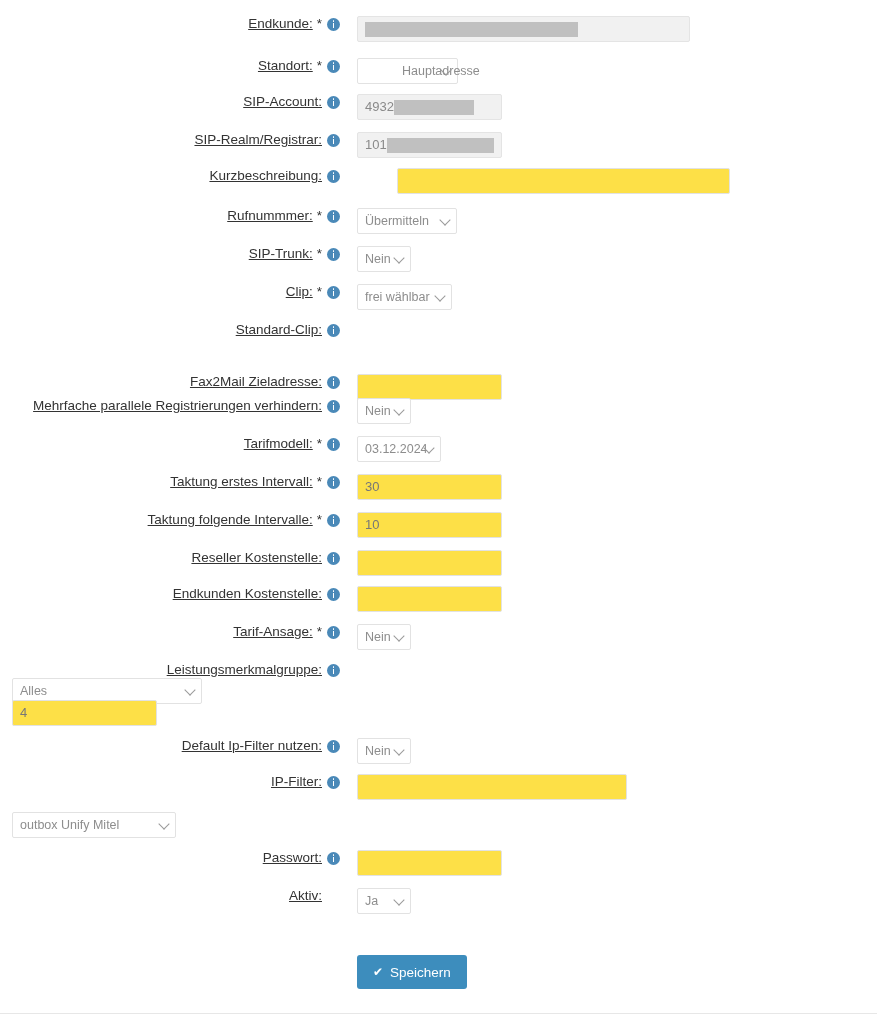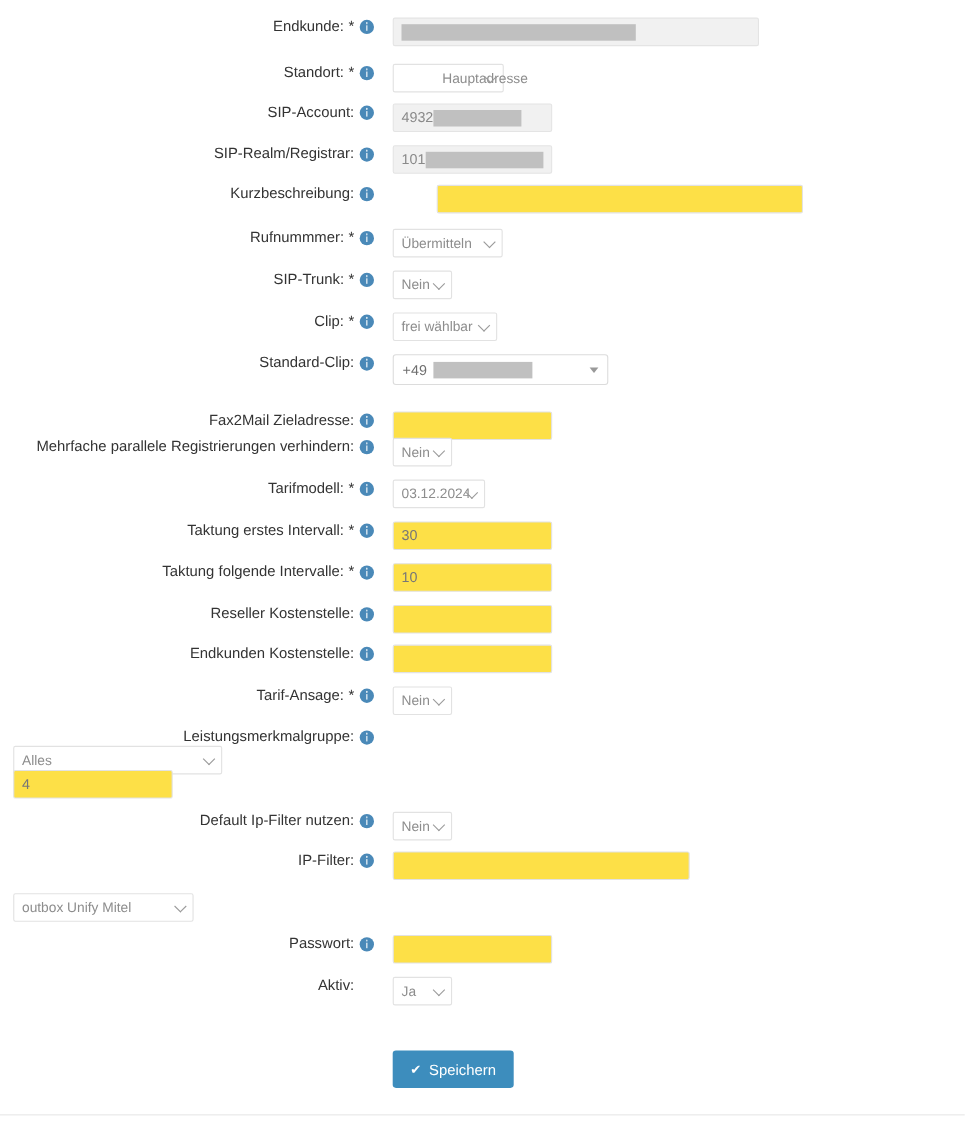--- a/index.html
+++ b/index.html
@@ -39,20 +39,21 @@
     font-size: 13.5px;
     line-height: 16px;
     color: #333333;
     white-space: nowrap;
     display: flex;
     justify-content: flex-end;
     align-items: center;
   }
   .label-text {
     display: inline-block;
+    text-decoration: underline;
   }
   .req-star {
     display: inline-block;
     margin-left: 4px;
     color: #333333;
     font-size: 13.5px;
   }
 
   
   .info-icon {
@@ -323,27 +324,20 @@
       <div class="field-cell"><div class="sel" style="width: 95px;">
           <span>frei wählbar</span>
           <span class="chev"></span>
         </div></div>
     </div>
     <div class="form-row" style="position: absolute; left: 0px; top: 322px;">
       <div class="label-cell">
         <span class="label-text">Standard-Clip:</span>
         <span class="info-icon"></span>
       </div>
-      <div class="field-cell">
-        <div class="combo" style="width: 196px;">
-          <span>+49</span>
-          <span class="redact" style="width: 90px; margin-left: 6px;"></span>
-          <span class="caret"></span>
-        </div>
-      </div>
     </div>
     <div class="form-row" style="position: absolute; left: 0px; top: 374px;">
       <div class="label-cell">
         <span class="label-text">Fax2Mail Zieladresse:</span>
         <span class="info-icon"></span>
       </div>
       <div class="field-cell">
         <div class="txt" style="width: 145px;">
           <span class="field-inner" style="height: 24px;"></span>
         </div>

